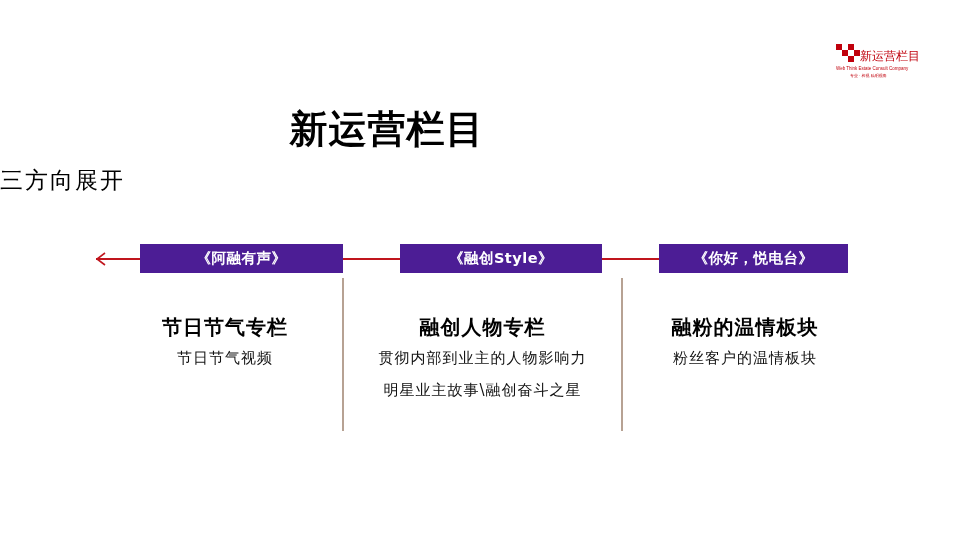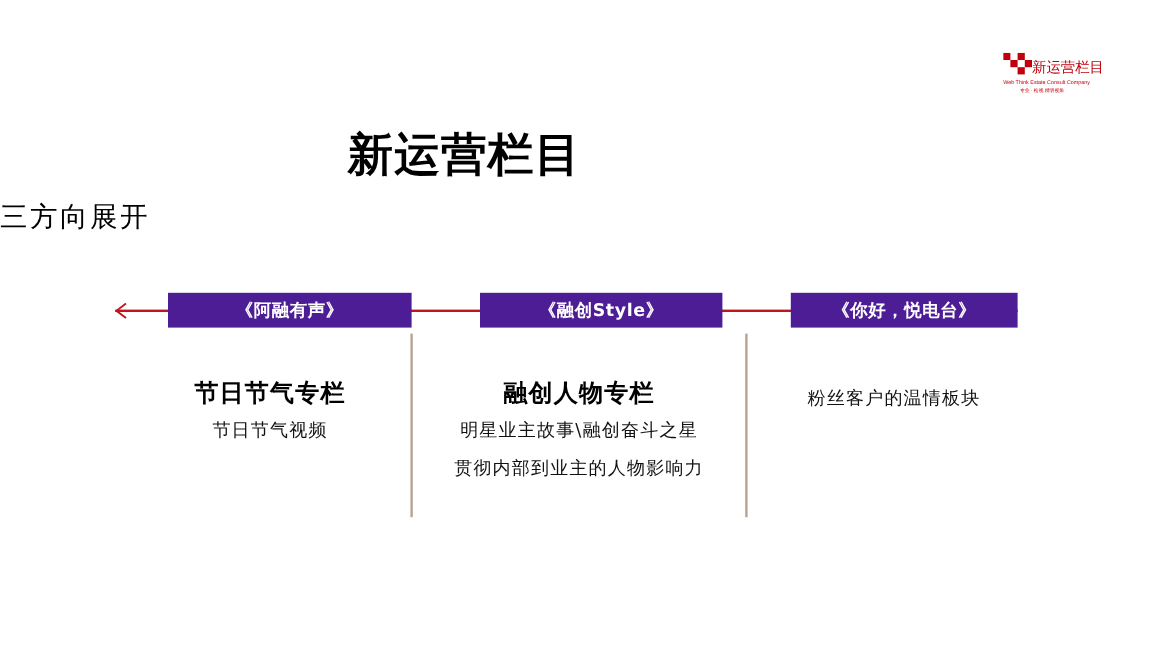--- a/index.html
+++ b/index.html
@@ -77,19 +77,20 @@
 <div class="divider divider-1"></div>
 <div class="divider divider-2"></div>
 
 <div class="col col-1">
   <div class="col-head">节日节气专栏</div>
   <div class="col-line">节日节气视频</div>
 </div>
 
 <div class="col col-2">
   <div class="col-head">融创人物专栏</div>
+  <div class="col-line">贯彻内部到业主的人物影响力</div>
   <div class="col-line">明星业主故事\融创奋斗之星</div>
-  <div class="col-line">贯彻内部到业主的人物影响力</div>
 </div>
 
 <div class="col col-3">
+  <div class="col-head">融粉的温情板块</div>
   <div class="col-line">粉丝客户的温情板块</div>
 </div>
 
 </body></html>

